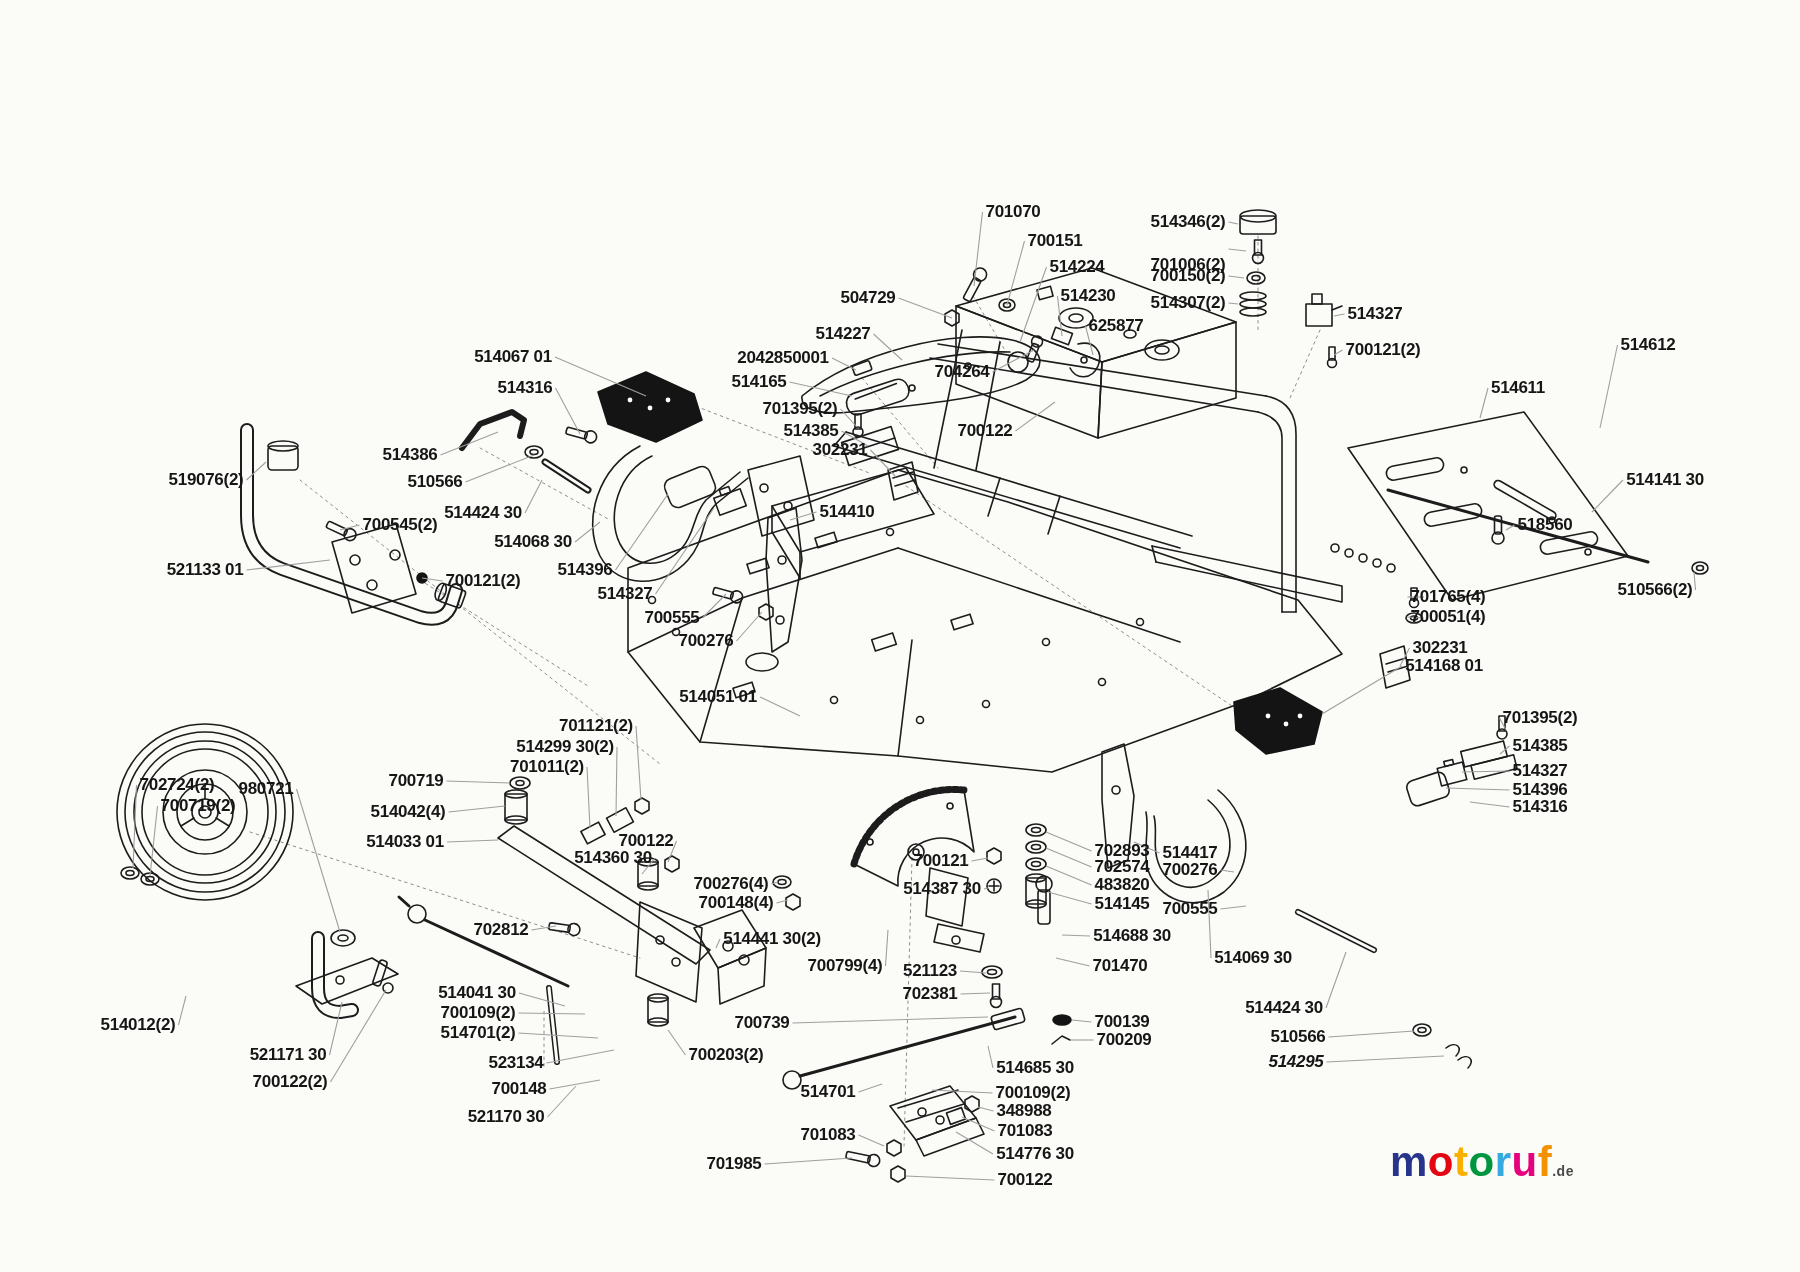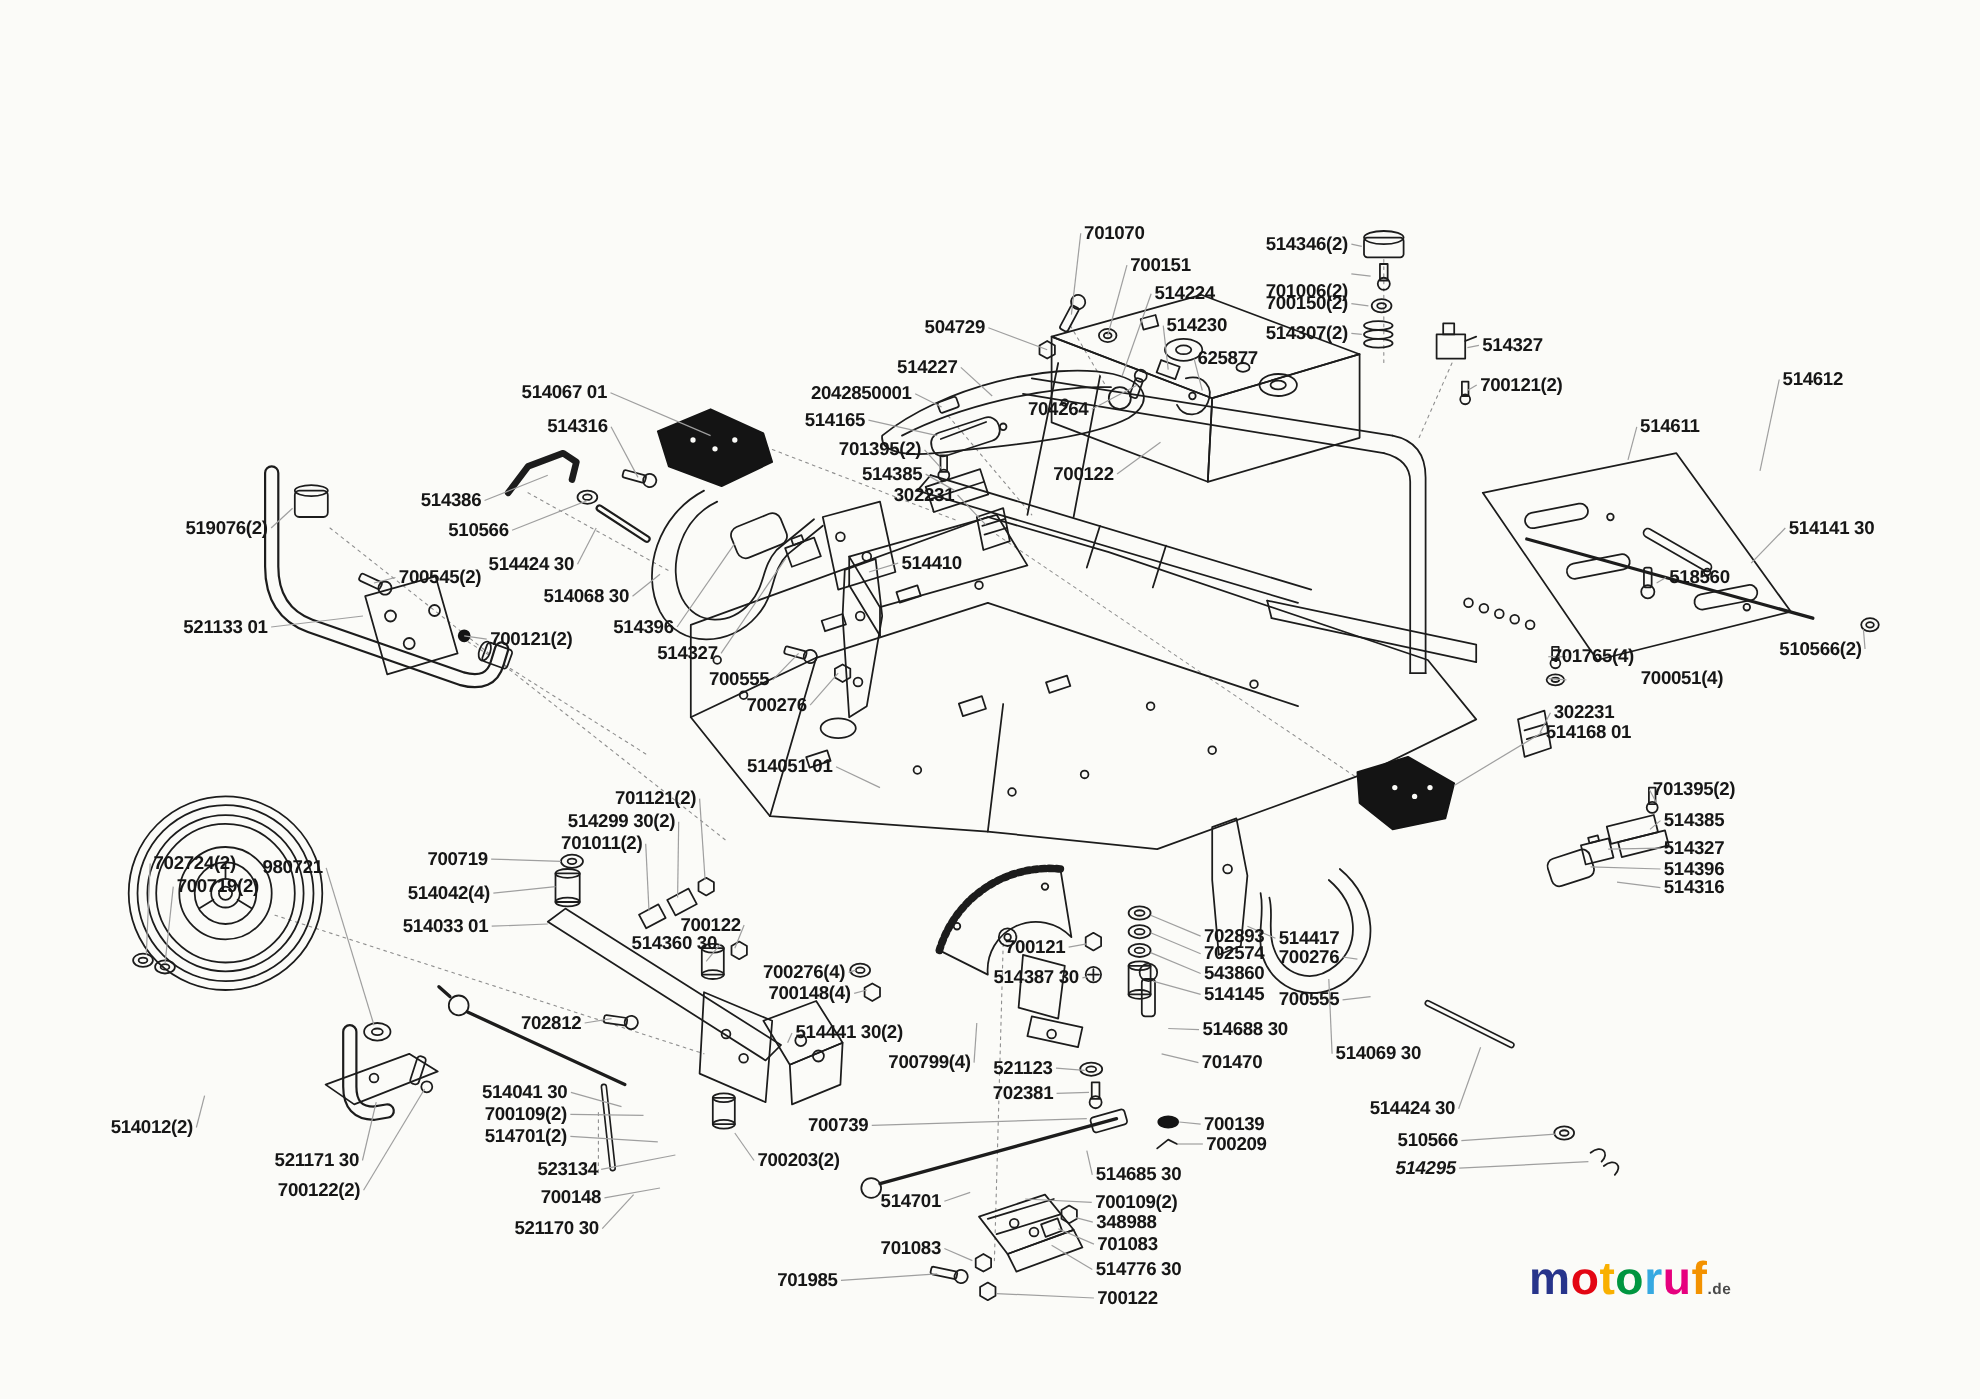--- a/index.html
+++ b/index.html
@@ -647,21 +647,21 @@
       <div class="lbl" style="left: 478px; top: 1013px;">700109(2)</div>
       <div class="lbl" style="left: 478px; top: 1033px;">514701(2)</div>
       <div class="lbl" style="left: 516px; top: 1063px;">523134</div>
       <div class="lbl" style="left: 519px; top: 1089px;">700148</div>
       <div class="lbl" style="left: 506px; top: 1117px;">521170 30</div>
       <div class="lbl" style="left: 726px; top: 1055px;">700203(2)</div>
       <div class="lbl" style="left: 941px; top: 861px;">700121</div>
       <div class="lbl" style="left: 942px; top: 889px;">514387 30</div>
       <div class="lbl" style="left: 1122px; top: 851px;">702893</div>
       <div class="lbl" style="left: 1122px; top: 867px;">702574</div>
-      <div class="lbl" style="left: 1122px; top: 885px;">543860</div>
+      <div class="lbl" style="left: 1122px; top: 885px;">483820</div>
       <div class="lbl" style="left: 1122px; top: 904px;">514145</div>
       <div class="lbl" style="left: 1132px; top: 936px;">514688 30</div>
       <div class="lbl" style="left: 1120px; top: 966px;">701470</div>
       <div class="lbl" style="left: 930px; top: 971px;">521123</div>
       <div class="lbl" style="left: 930px; top: 994px;">702381</div>
       <div class="lbl" style="left: 762px; top: 1023px;">700739</div>
       <div class="lbl" style="left: 1122px; top: 1022px;">700139</div>
       <div class="lbl" style="left: 1124px; top: 1040px;">700209</div>
       <div class="lbl" style="left: 1035px; top: 1068px;">514685 30</div>
       <div class="lbl" style="left: 828px; top: 1092px;">514701</div>
@@ -683,20 +683,20 @@
       <div class="lbl" style="left: 1444px; top: 666px;">514168 01</div>
       <div class="lbl" style="left: 1540px; top: 718px;">701395(2)</div>
       <div class="lbl" style="left: 1540px; top: 746px;">514385</div>
       <div class="lbl" style="left: 1540px; top: 771px;">514327</div>
       <div class="lbl" style="left: 1540px; top: 790px;">514396</div>
       <div class="lbl" style="left: 1540px; top: 807px;">514316</div>
       <div class="lbl" style="left: 1665px; top: 480px;">514141 30</div>
       <div class="lbl" style="left: 1545px; top: 525px;">518560</div>
       <div class="lbl" style="left: 1655px; top: 590px;">510566(2)</div>
       <div class="lbl" style="left: 1448px; top: 597px;">701765(4)</div>
-      <div class="lbl" style="left: 1529px; top: 617px; text-align: right;">700051(4)</div>
+      <div class="lbl" style="left: 1448px; top: 617px; text-align: right;">700051(4)</div>
     </div>
 
   <div id="wm">
     <span id="wm-letters"><span style="color: rgb(39, 52, 139);">m</span><span style="color: rgb(227, 6, 19);">o</span><span style="color: rgb(249, 176, 0);">t</span><span style="color: rgb(0, 150, 64);">o</span><span style="color: rgb(54, 169, 225);">r</span><span style="color: rgb(230, 0, 126);">u</span><span style="color: rgb(243, 146, 0);">f</span></span><span class="suf" style="color: rgb(74, 74, 74);">.de</span>
   </div>
 
 </div>
 
 </body></html>

